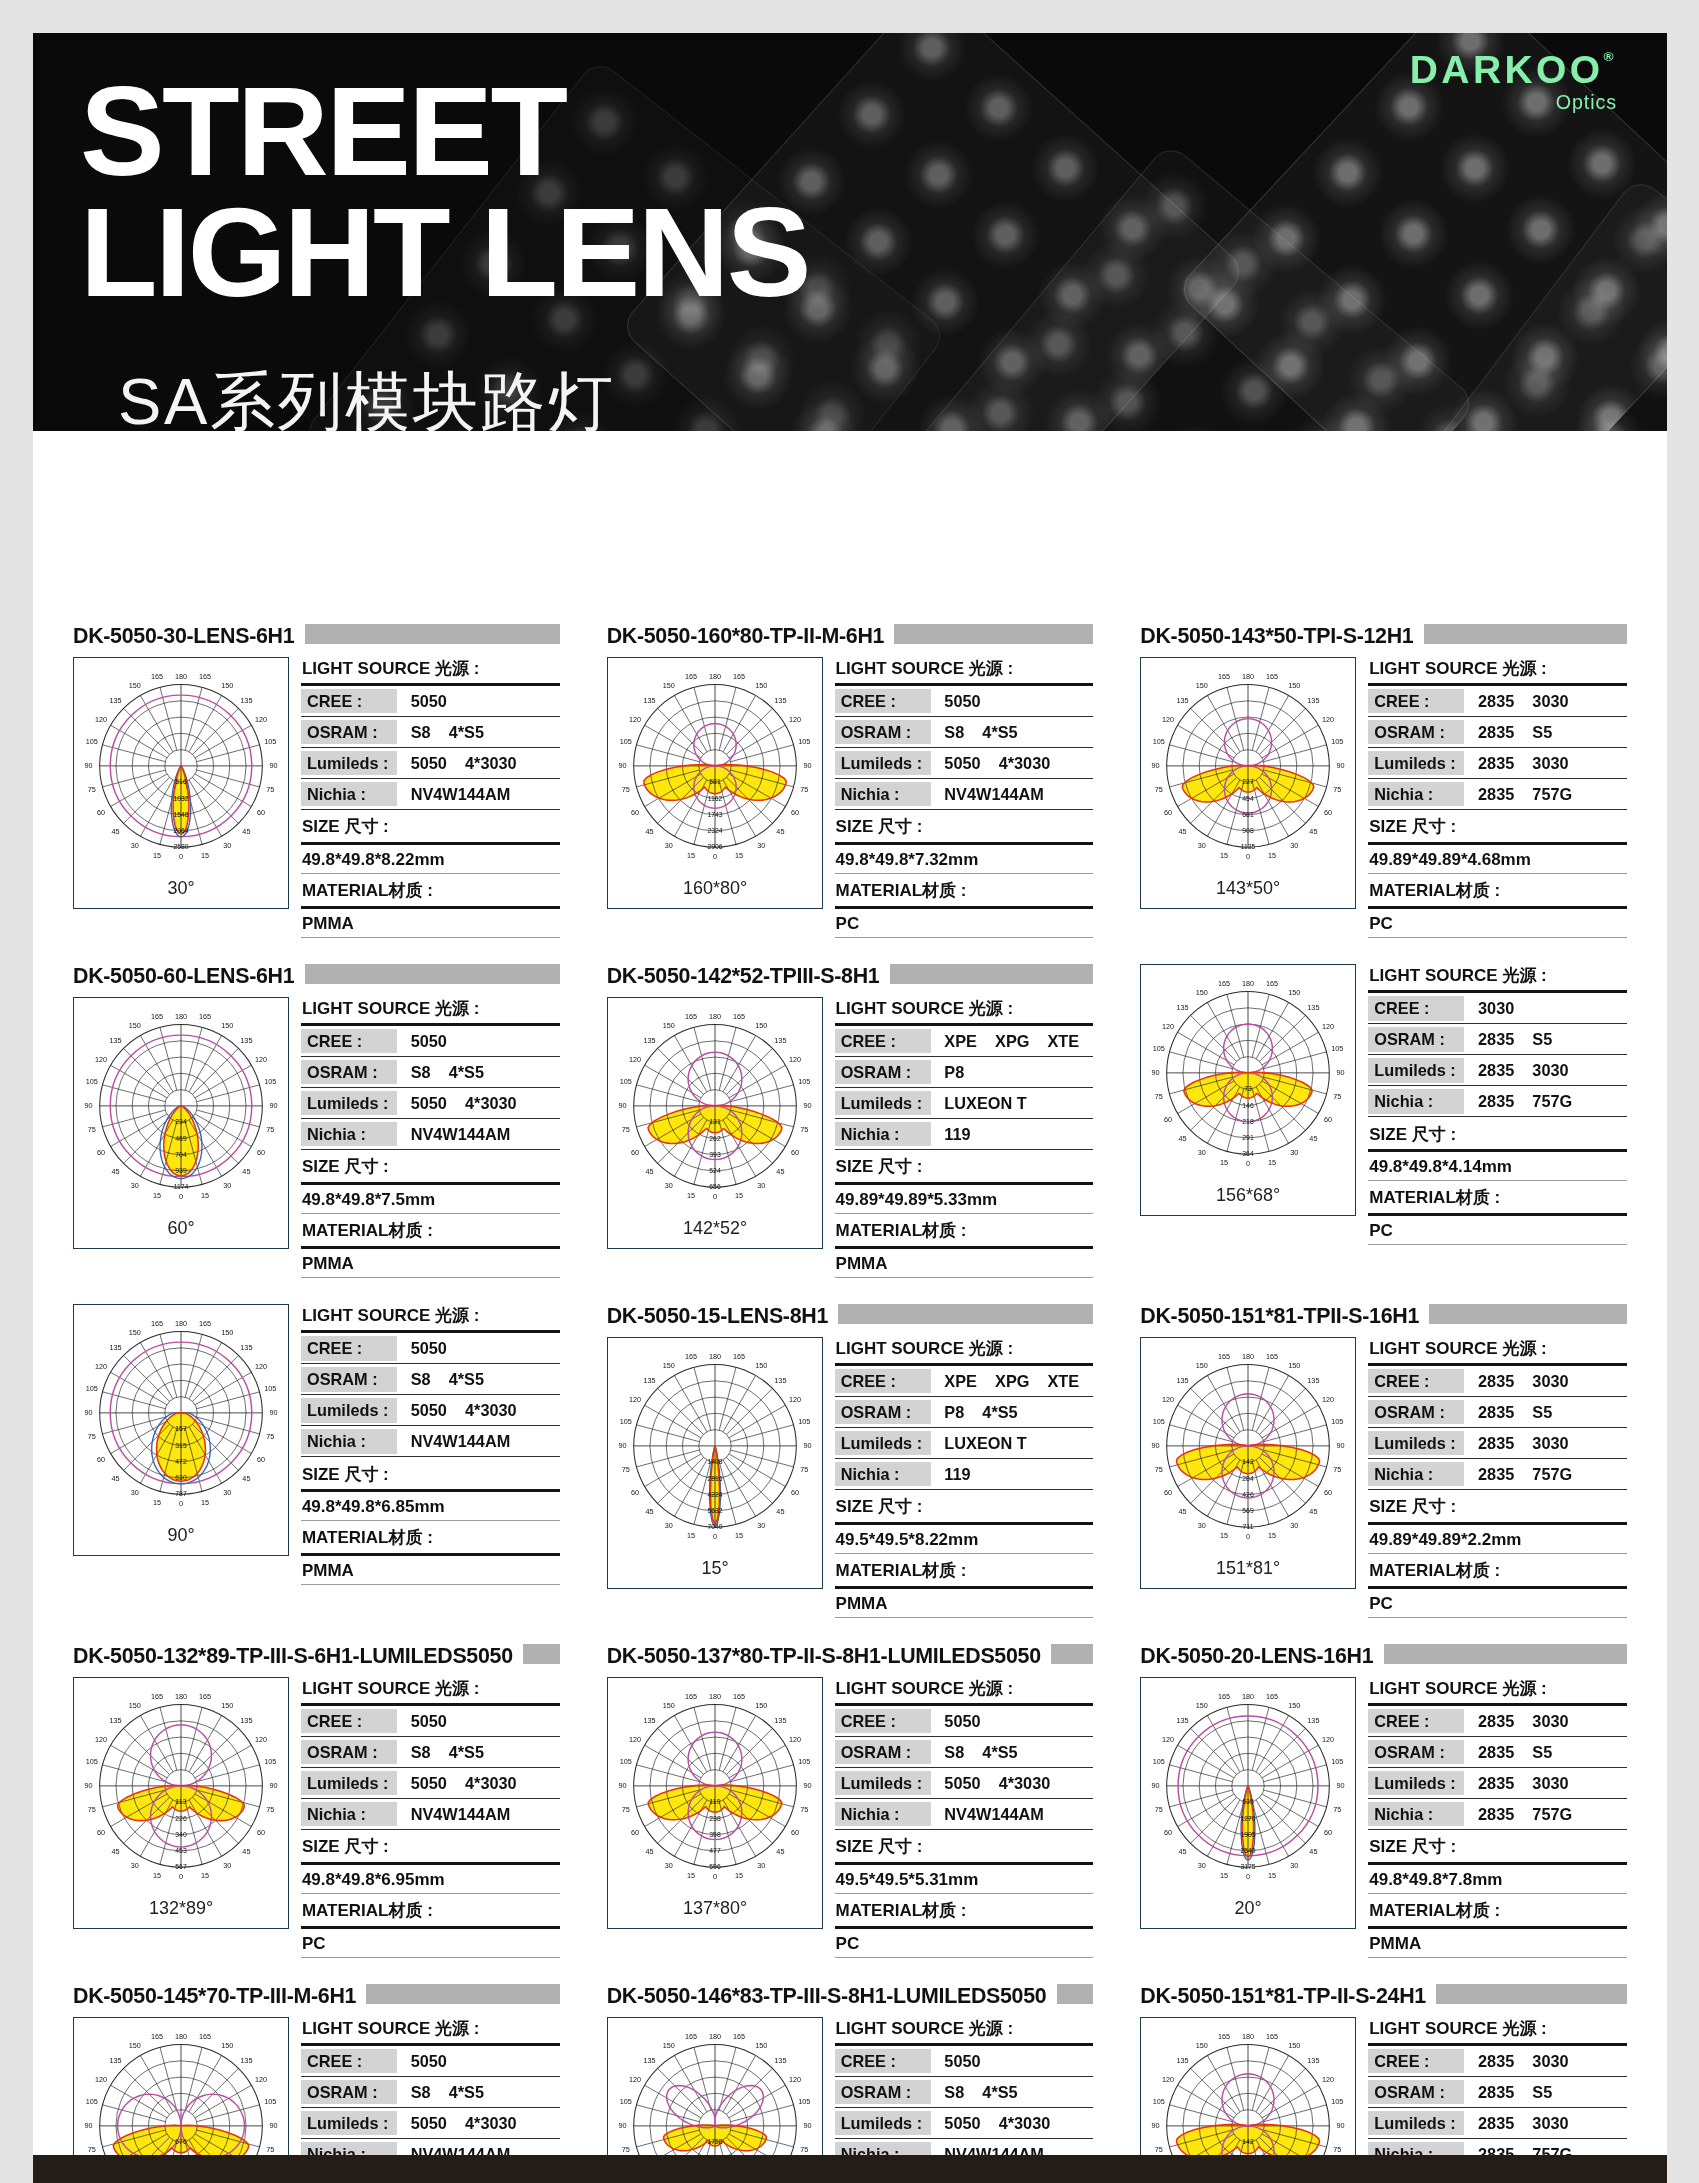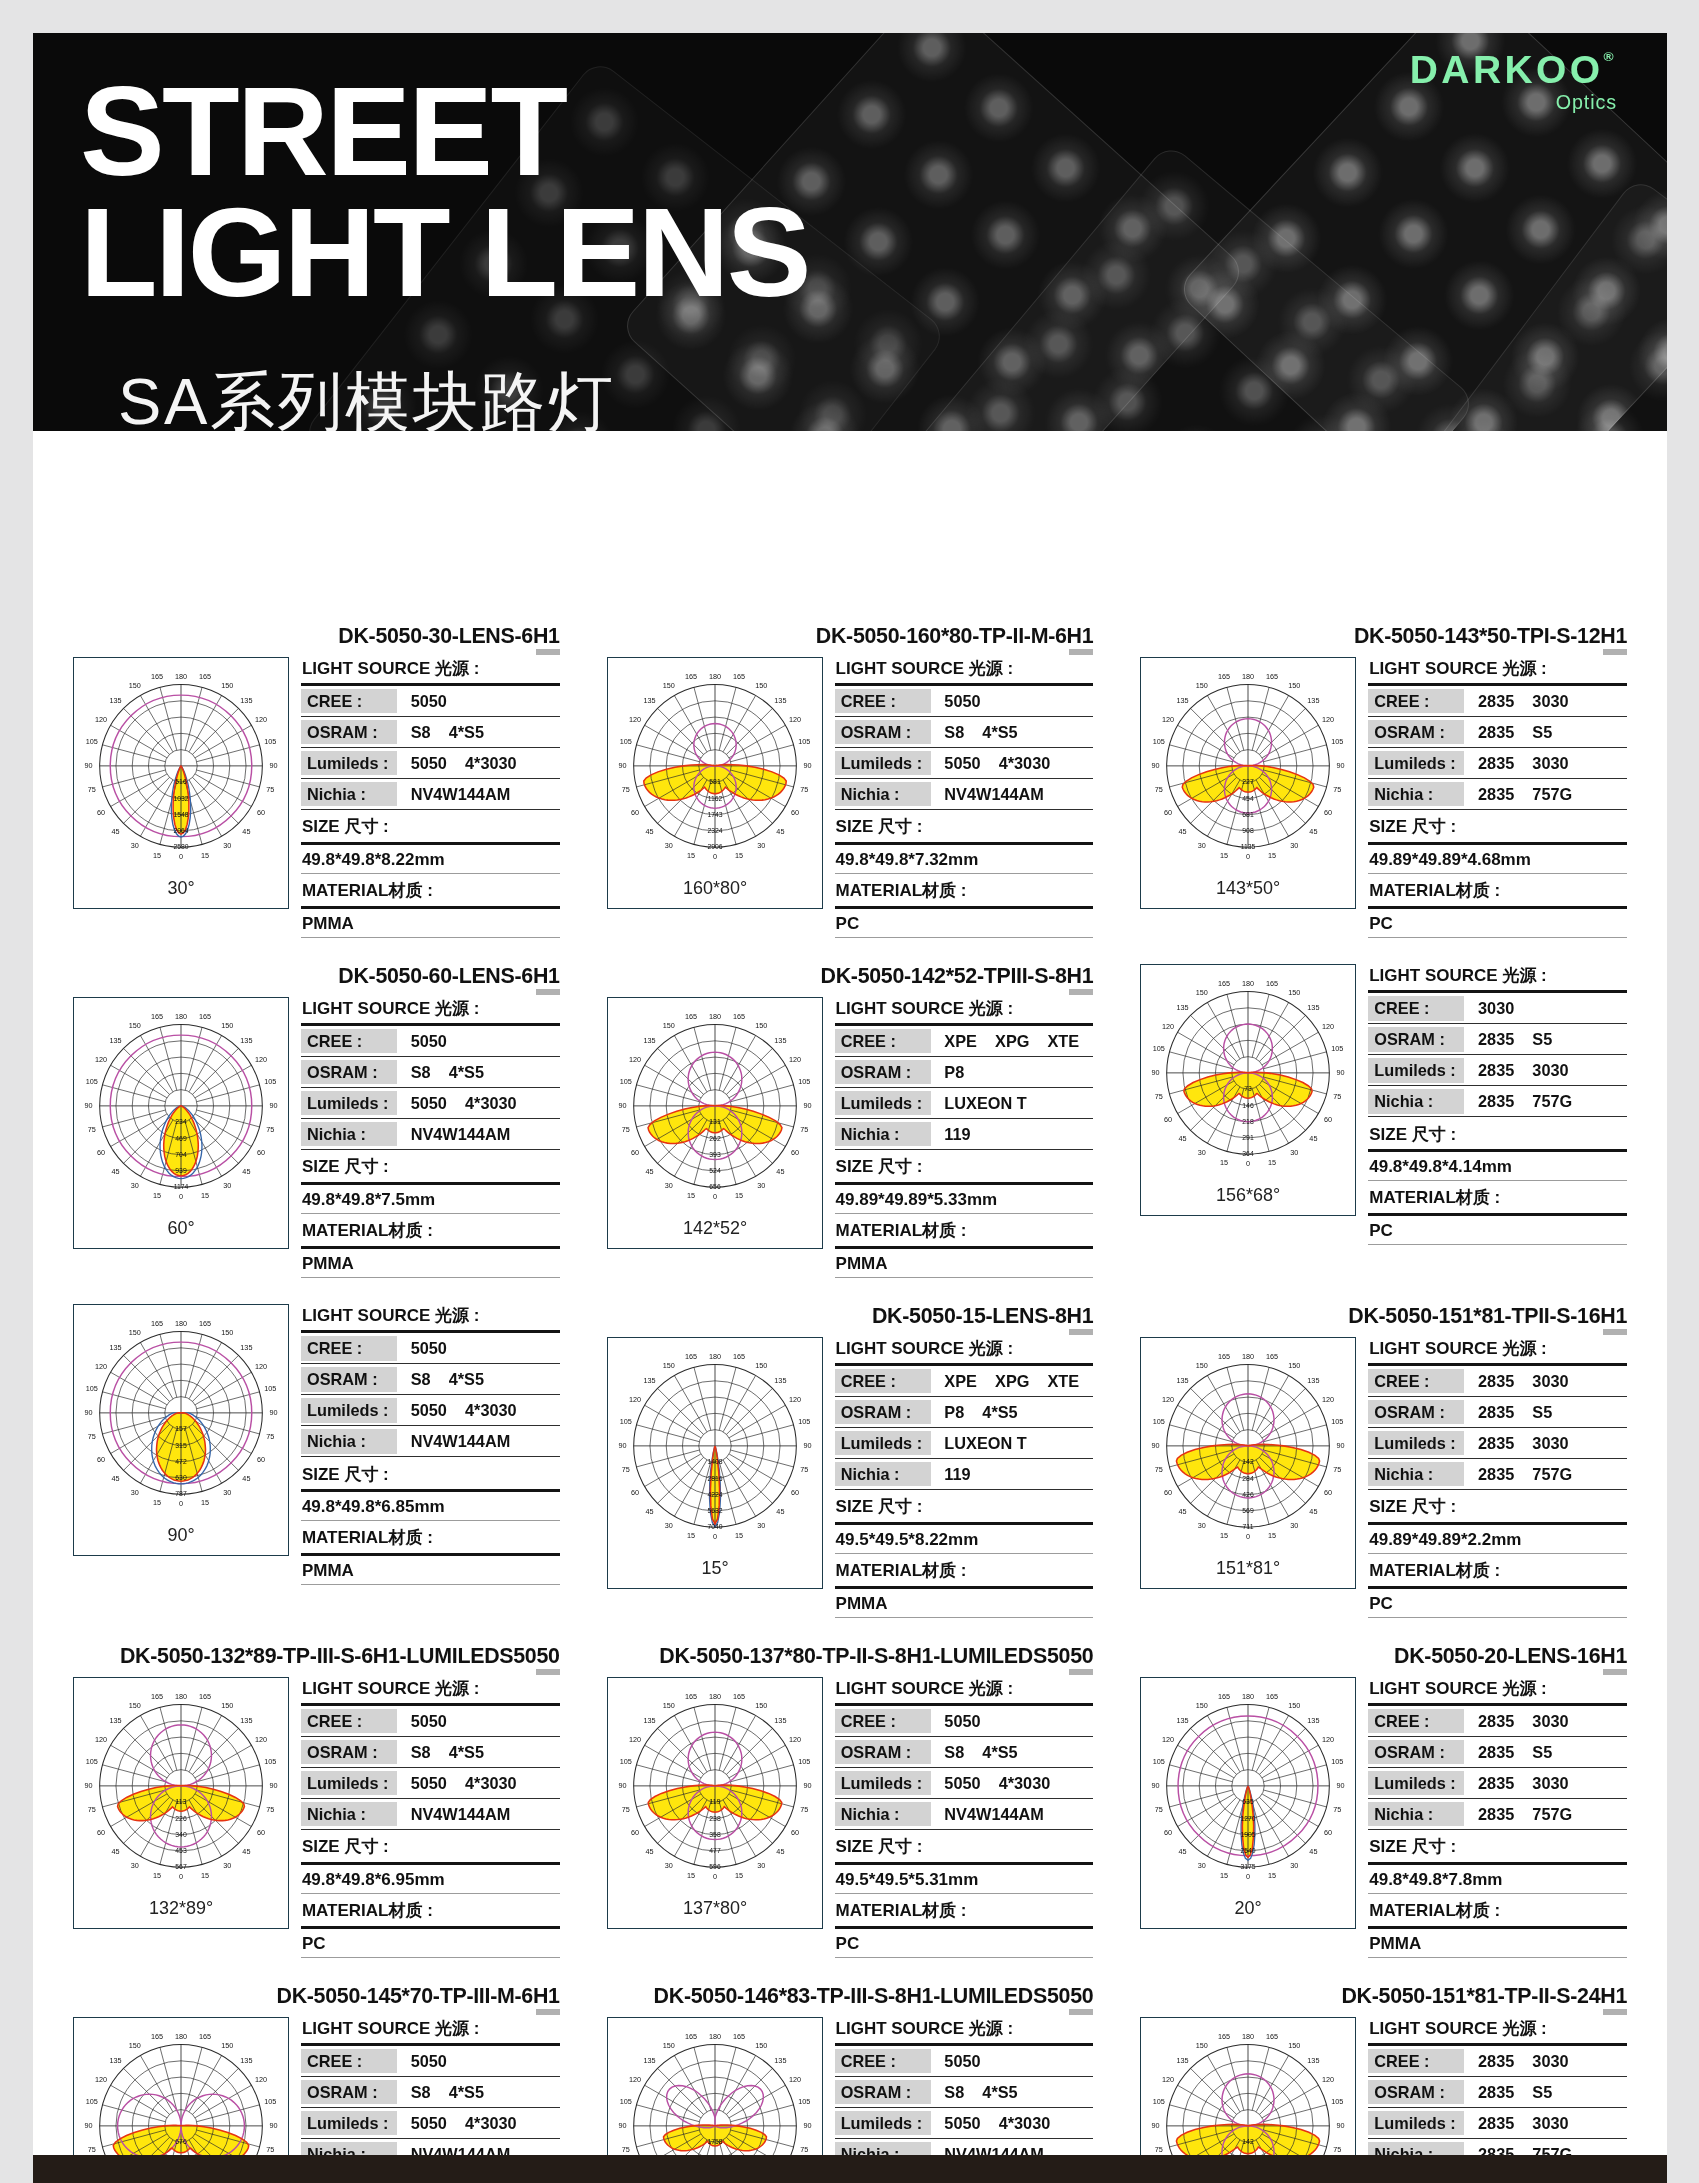--- a/index.html
+++ b/index.html
@@ -36,21 +36,21 @@
     position:absolute;left:49px;top:325px;color:#f4f4f4;
     font-size:65px;font-weight:400;letter-spacing:2.6px;margin-left:36px;
   }
   
   .content{position:absolute;left:33px;top:431px;width:1634px;height:1724px;background:#ffffff;}
   .grid{
     position:absolute;left:40px;top:193px;width:1554px;
     display:grid;grid-template-columns:repeat(3,1fr);column-gap:47px;row-gap:26px;
   }
   .card{}
-  .card-title-row{display:flex;align-items:flex-end;height:31px;margin-bottom:1.7px;flex-direction:column;}
+  .card-title-row{display:flex;align-items:flex-start;height:31px;margin-bottom:1.7px;}
   .card-title{font-size:21.4px;font-weight:bold;letter-spacing:-0.3px;white-space:nowrap;}
   .title-bar{flex:1;height:19.7px;background:#b1b1b1;margin-left:10.3px;min-width:24px;}
   .card-body{display:flex;align-items:flex-start;}
   .chart-box{width:214px;height:250px;border:1.7px solid #1d3b4a;background:#fff;flex:none;}
   .chart-box svg{width:100%;height:100%;display:block;}
   .spec{flex:1;margin-left:12px;}
   .ls-head{font-size:17px;font-weight:bold;padding:0 0 3.4px 0.9px;border-bottom:3.4px solid #141414;}
   .src-row{display:flex;align-items:center;height:30px;border-bottom:1.7px solid #2e2e2e;}
   .src-label{width:96px;background:#d3d3d3;font-weight:bold;font-size:16.3px;padding:2.6px 0 2.6px 6px;box-sizing:border-box;flex:none;}
   .src-value{margin-left:13.7px;font-weight:bold;font-size:16.3px;white-space:pre;}

